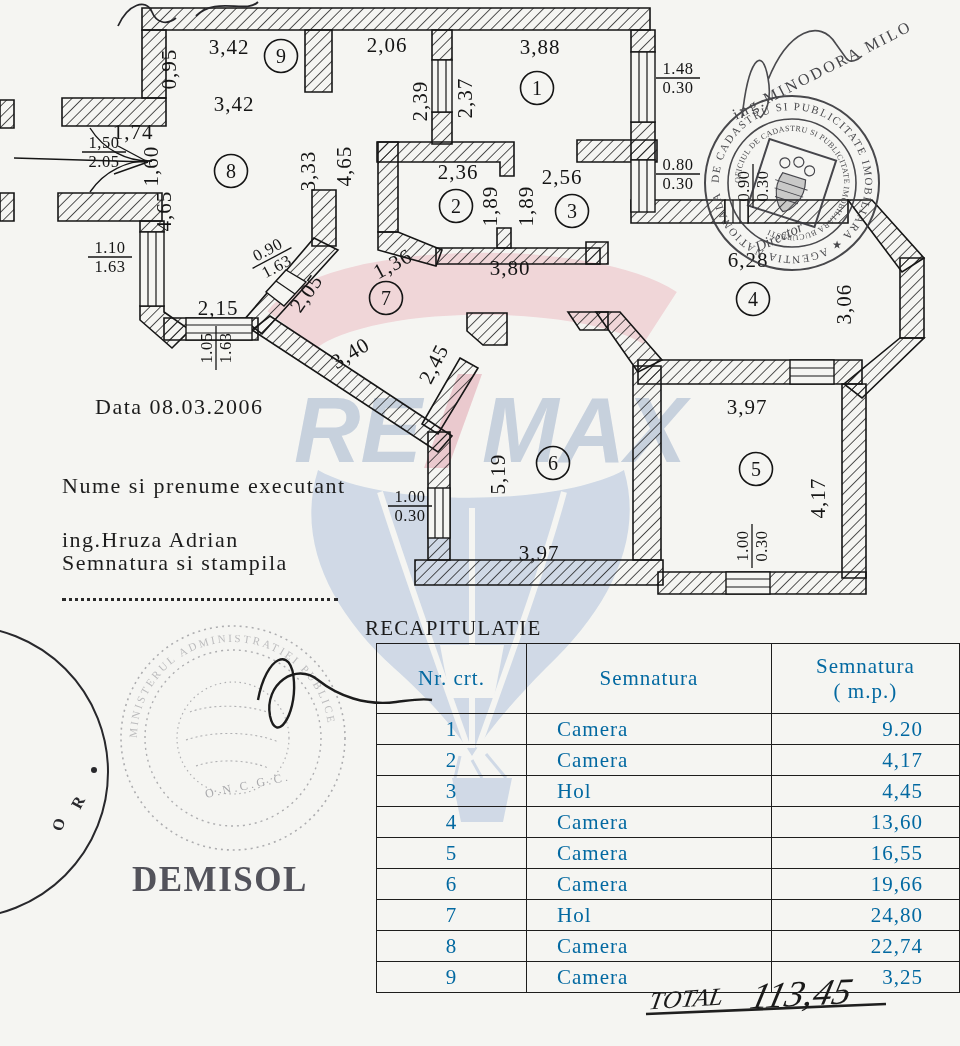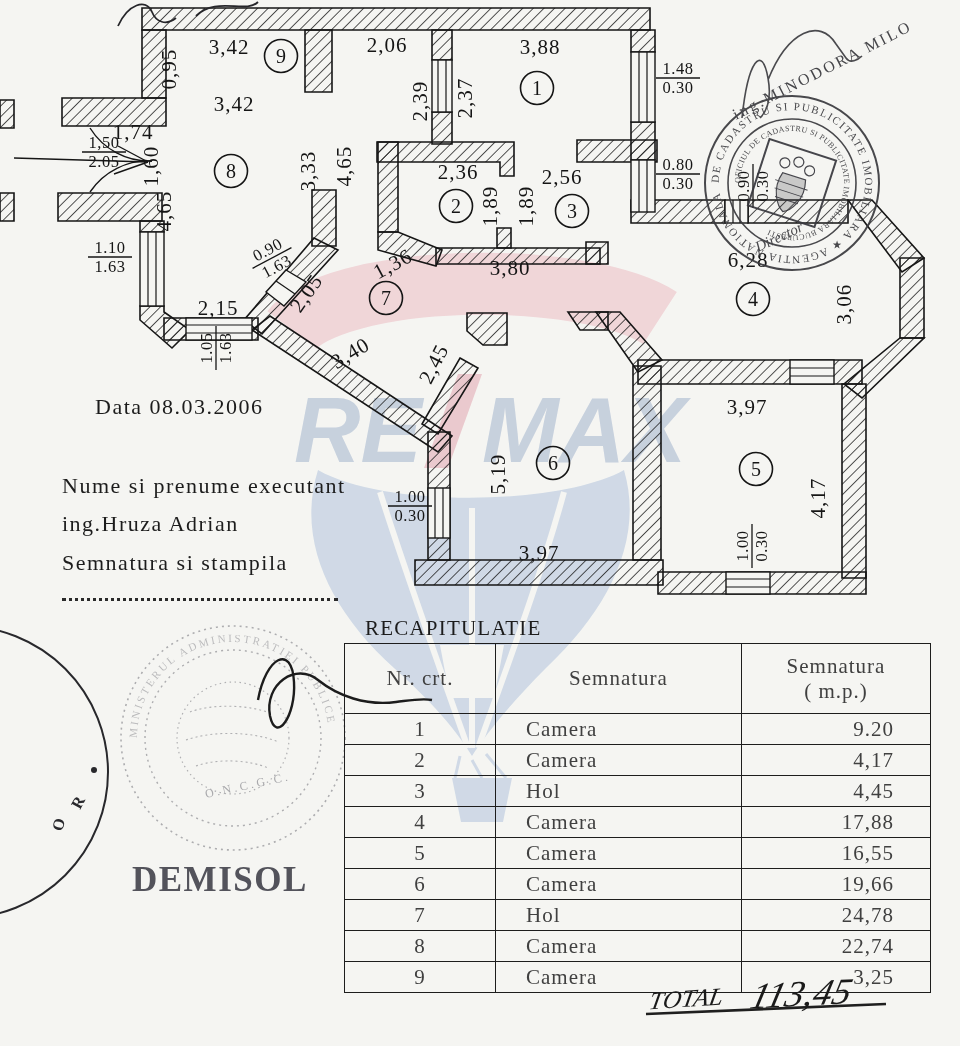--- a/index.html
+++ b/index.html
@@ -9,23 +9,23 @@
     font-family:"Liberation Serif","DejaVu Serif",serif;
     color:#1c1c1c;
   }
   #scan-svg{position:absolute;left:0;top:0;z-index:1;}
   .ovl{position:absolute;z-index:2;background:transparent;}
   .tw{font-size:22px;letter-spacing:1.5px;white-space:nowrap;}
   #demisol-label{font-size:35px;font-weight:bold;color:#53535b;letter-spacing:1.5px;}
   #recap-title{font-size:21px;letter-spacing:1.2px;}
   #dotted-line{width:276px;border-top:3.4px dotted #2a2a2a;height:0;}
   table#recap{
-    position:absolute;left:344px;top:643px;z-index:2;
+    position:absolute;left:376px;top:643px;z-index:2;
     border-collapse:collapse;background:transparent;
-    font-size:21px;letter-spacing:1px;color:#404040;
+    font-size:21px;letter-spacing:1px;color:#0369a1;
   }
   #recap th,#recap td{border:1.6px solid #1d1d1d;font-weight:normal;padding:0;}
   #recap thead tr{height:70px;}
   #recap tbody tr{height:31px;}
   #recap .c0{width:150px;text-align:center;}
   #recap .c1{width:215px;text-align:left;padding-left:30px;}
   #recap .c2{width:152px;text-align:right;padding-right:36px;}
   #recap th.c1{text-align:center;padding-left:0;}
   #recap th.c2{text-align:center;padding-right:0;}
   .hand{font-style:italic;white-space:nowrap;color:#1a1a1a;}
@@ -328,21 +328,21 @@
     <circle cx="94" cy="770" r="3" fill="#28282c"></circle>
     <text transform="translate(80 810) rotate(-62)" style="font:bold 16px 'Liberation Serif',serif;fill:#28282c;">R</text>
     <text transform="translate(62 832) rotate(-74)" style="font:bold 16px 'Liberation Serif',serif;fill:#28282c;">O</text>
   </g>
 
   <line x1="646" y1="1014" x2="886" y2="1004" stroke="#1f1f1f" stroke-width="2.6"></line>
 </svg>
 
 <div class="ovl tw" style="left:95px;top:394px;">Data 08.03.2006</div>
 <div class="ovl tw" style="left:62px;top:473px;">Nume si prenume executant</div>
-<div class="ovl tw" style="left:62px;top:511px;">ing.Hruza Adrian</div>
+<div class="ovl tw" style="left:62px;top:527px;">ing.Hruza Adrian</div>
 <div class="ovl tw" style="left:62px;top:550px;">Semnatura si stampila</div>
 <div class="ovl" id="dotted-line" style="left:62px;top:598px;"></div>
 <div class="ovl" id="demisol-label" style="left:132px;top:860px;">DEMISOL</div>
 <div class="ovl" id="recap-title" style="left:365px;top:616px;">RECAPITULATIE</div>
 
 <table id="recap">
   <colgroup>
       <col style="width:150px">
       <col style="width:215px">
       <col style="width:152px">
@@ -369,36 +369,36 @@
         <td class="c2">4,17</td>
       </tr>
       <tr>
         <td class="c0">3</td>
         <td class="c1">Hol</td>
         <td class="c2">4,45</td>
       </tr>
       <tr>
         <td class="c0">4</td>
         <td class="c1">Camera</td>
-        <td class="c2">17,88</td>
+        <td class="c2">13,60</td>
       </tr>
       <tr>
         <td class="c0">5</td>
         <td class="c1">Camera</td>
         <td class="c2">16,55</td>
       </tr>
       <tr>
         <td class="c0">6</td>
         <td class="c1">Camera</td>
         <td class="c2">19,66</td>
       </tr>
       <tr>
         <td class="c0">7</td>
         <td class="c1">Hol</td>
-        <td class="c2">24,78</td>
+        <td class="c2">24,80</td>
       </tr>
       <tr>
         <td class="c0">8</td>
         <td class="c1">Camera</td>
         <td class="c2">22,74</td>
       </tr>
       <tr>
         <td class="c0">9</td>
         <td class="c1">Camera</td>
         <td class="c2">3,25</td>

